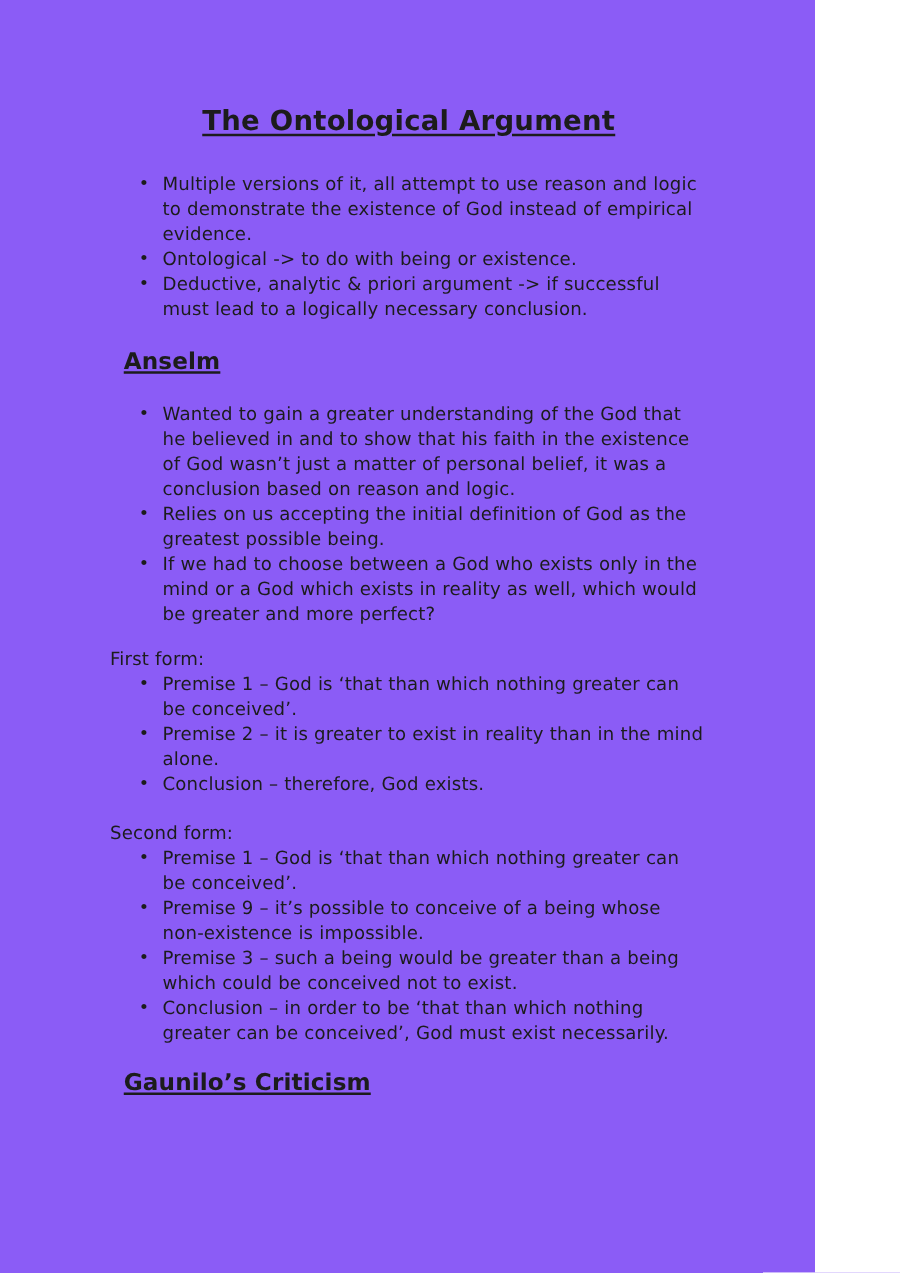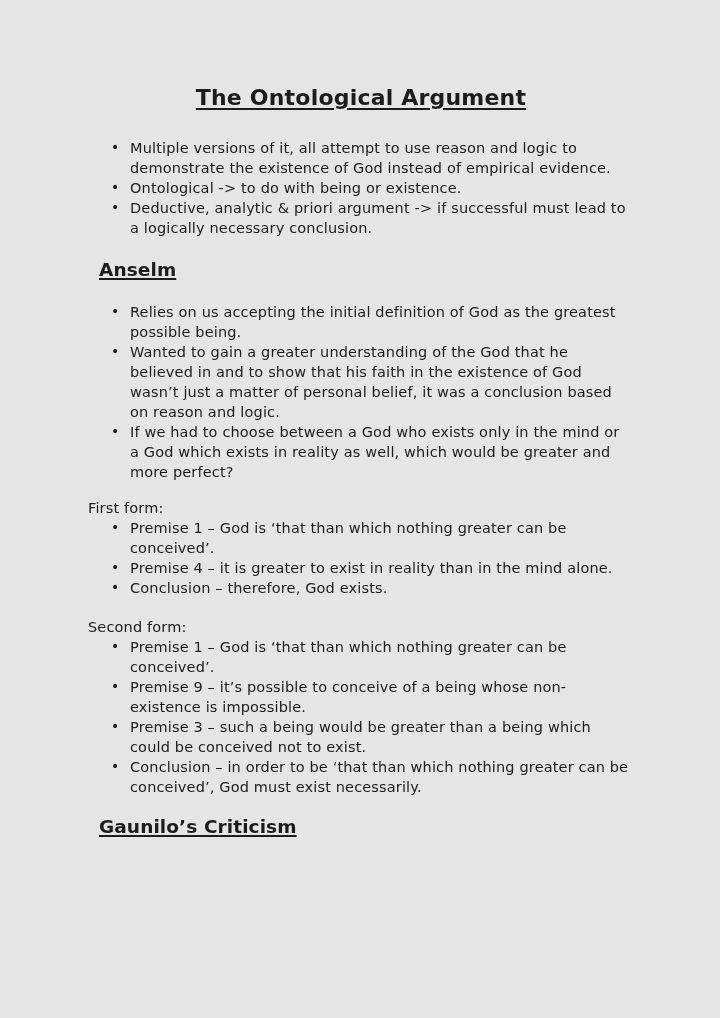--- a/index.html
+++ b/index.html
@@ -8,25 +8,25 @@
     background: #ffffff;
   }
   body {
     width: 720px;
     height: 1018px;
     font-family: "DejaVu Sans", "Liberation Sans", sans-serif;
     color: #1c1c1c;
   }
   .page {
     box-sizing: border-box;
-    width: 720px;
+    width: 652px;
     height: 1018px;
     padding: 84px 86px 0 88px;
     overflow: hidden;
-    background: #e5e5e5;
+    background: #8b5cf6;
   }
   .title {
     font-size: 22px;
     line-height: 28px;
     font-weight: bold;
     text-align: center;
     text-decoration: underline;
     text-decoration-thickness: 2px;
     text-underline-offset: 3px;
     letter-spacing: 0.2px;
@@ -85,30 +85,30 @@
 
   <ul class="bullets">
     <li>Multiple versions of it, all attempt to use reason and logic to demonstrate the existence of God instead of empirical evidence.</li>
     <li>Ontological -&gt; to do with being or existence.</li>
     <li>Deductive, analytic &amp; priori argument -&gt; if successful must lead to a logically necessary conclusion.</li>
   </ul>
 
   <h2 class="heading">Anselm</h2>
 
   <ul class="bullets">
+    <li>Wanted to gain a greater understanding of the God that he believed in and to show that his faith in the existence of God wasn’t just a matter of personal belief, it was a conclusion based on reason and logic.</li>
     <li>Relies on us accepting the initial definition of God as the greatest possible being.</li>
-    <li>Wanted to gain a greater understanding of the God that he believed in and to show that his faith in the existence of God wasn’t just a matter of personal belief, it was a conclusion based on reason and logic.</li>
     <li>If we had to choose between a God who exists only in the mind or a God which exists in reality as well, which would be greater and more perfect?</li>
   </ul>
 
   <p class="subheading"><span class="b">First form</span><span>:</span></p>
 
   <ul class="bullets">
     <li>Premise 1 – God is ‘that than which nothing greater can be conceived’.</li>
-    <li>Premise 4 – it is greater to exist in reality than in the mind alone.</li>
+    <li>Premise 2 – it is greater to exist in reality than in the mind alone.</li>
     <li>Conclusion – therefore, God exists.</li>
   </ul>
 
   <p class="subheading second"><span class="b">Second form:</span><span></span></p>
 
   <ul class="bullets">
     <li>Premise 1 – God is ‘that than which nothing greater can be conceived’.</li>
     <li>Premise 9 – it’s possible to conceive of a being whose non-existence is impossible.</li>
     <li>Premise 3 – such a being would be greater than a being which could be conceived not to exist.</li>
     <li>Conclusion – in order to be ‘that than which nothing greater can be conceived’, God must exist necessarily.</li>

